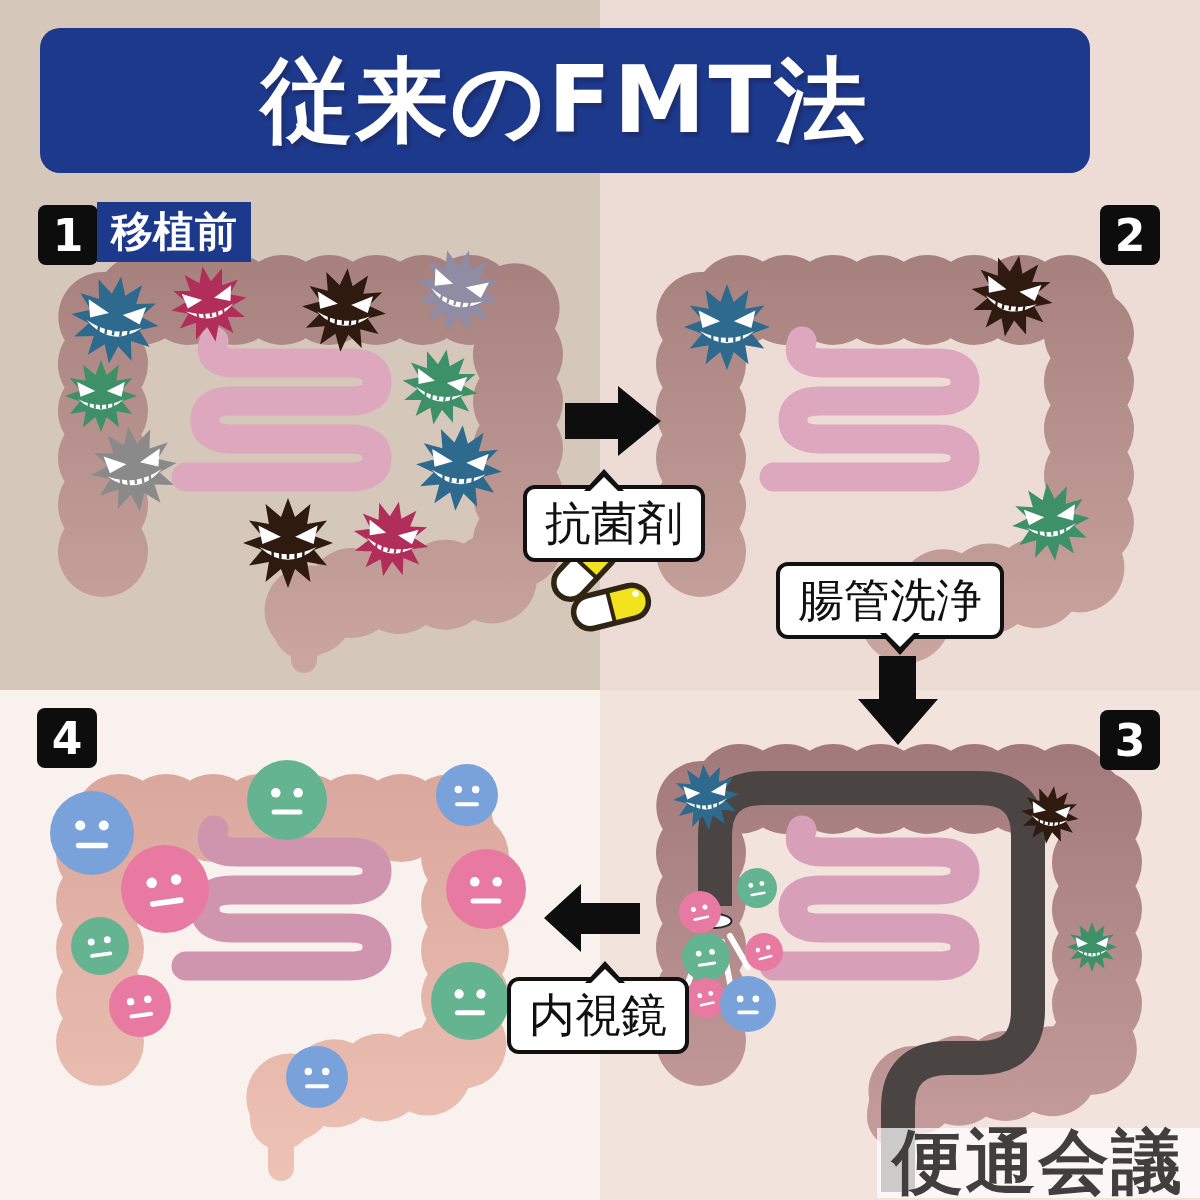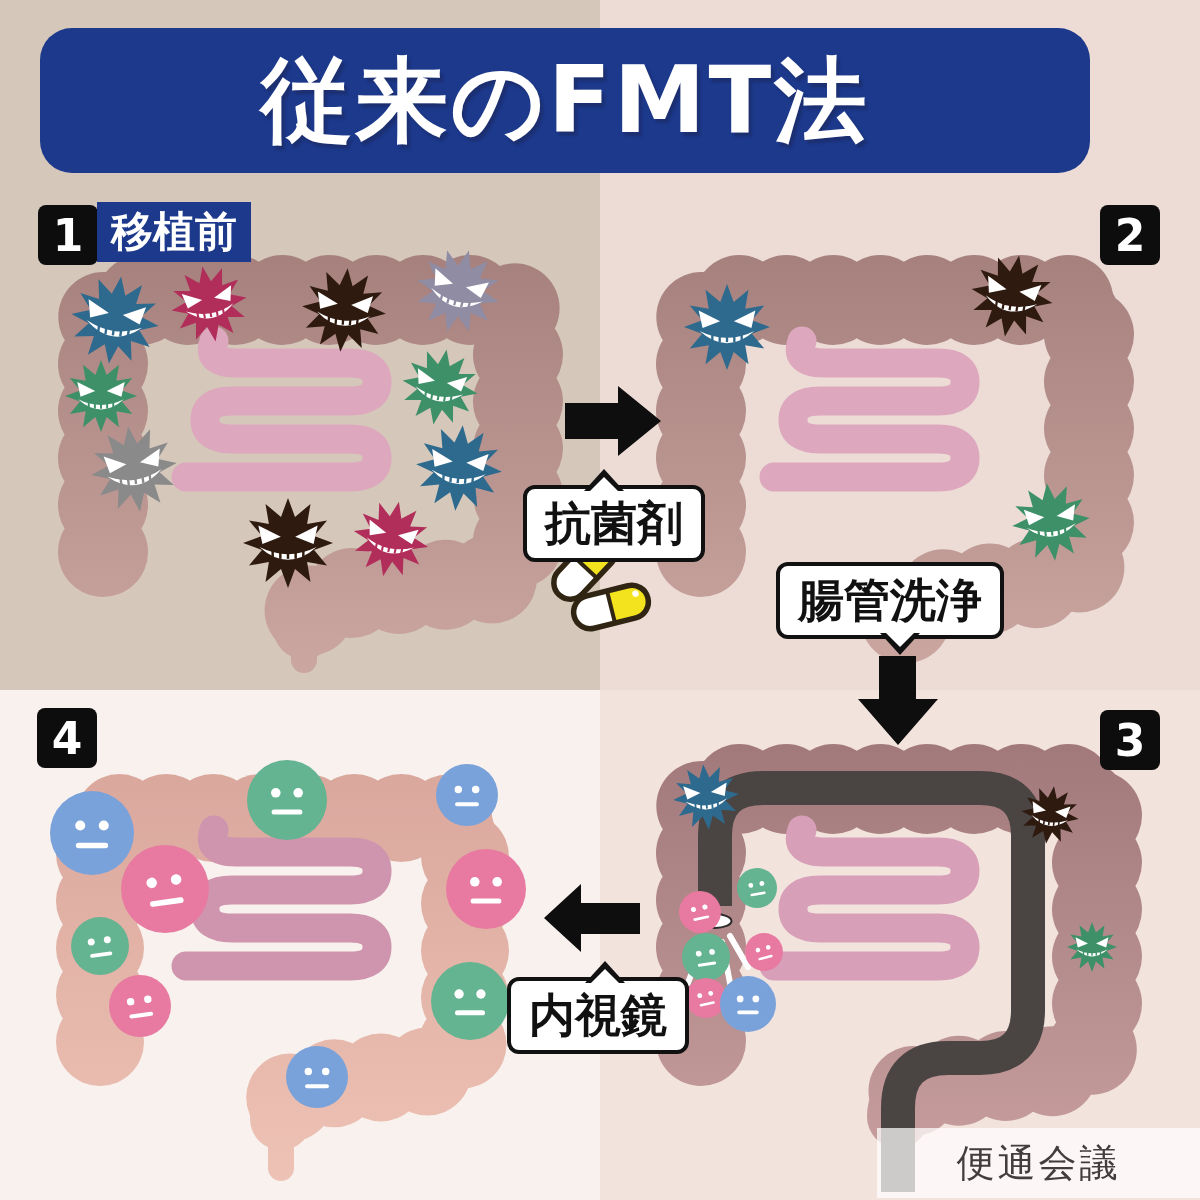--- a/index.html
+++ b/index.html
@@ -5,46 +5,46 @@
   html,body{margin:0;padding:0;}
   body{font-family:"DejaVu Sans","Liberation Sans",sans-serif;}
   #stage{position:relative;width:1200px;height:1200px;overflow:hidden;background:#d5c7ba;}
   .quad{position:absolute;width:600px;height:510px;}
   #quad-tl{left:0;top:0;height:690px;background:#d5c7ba;}
   #quad-tr{left:600px;top:0;height:690px;background:#ecdcd5;}
   #quad-bl{left:0;top:690px;background:#f8f1ed;}
   #quad-br{left:600px;top:690px;background:#f2e3dd;}
   #scene{position:absolute;left:0;top:0;z-index:2;}
   .overlay{position:absolute;z-index:4;}
-  .title-bar{left:40px;top:28px;width:1050px;height:145px;background:#1c398c;border-radius:32px;
+  .title-bar{left:40px;top:28px;width:1050px;height:145px;background:#1c398c;border-radius:20px;
     display:flex;align-items:center;justify-content:center;}
   .title-text{color:#fff;font-size:92px;font-weight:900;letter-spacing:3px;
     text-shadow:3px 4px 3px rgba(30,30,60,.35);white-space:nowrap;}
   .badge-num{width:60px;height:60px;background:#0d0d0d;color:#fff;border-radius:8px;
     display:flex;align-items:center;justify-content:center;font-size:44px;font-weight:900;}
   .badge-tag{background:#1c398c;color:#fff;border-radius:0;padding:6px 14px;
     font-size:42px;font-weight:900;line-height:1.15;white-space:nowrap;}
   #badge1{left:38px;top:205px;} #tag1{left:97px;top:202px;}
   #badge2{left:1100px;top:205px;}
   #badge3{left:1100px;top:710px;}
   #badge4{left:37px;top:708px;} #tag4{left:99px;top:708px;}
   .bubble{background:#fff;border:4px solid #111;border-radius:12px;color:#111;
-    padding:8px 18px;font-size:46px;font-weight:700;white-space:nowrap;line-height:1.15;}
+    padding:8px 18px;font-size:46px;font-weight:400;white-space:nowrap;line-height:1.15;}
   .bubble::before,.bubble::after{content:"";position:absolute;width:0;height:0;
     border-left:20px solid transparent;border-right:20px solid transparent;left:var(--tx);}
   .tail-up::before{top:-20px;border-bottom:22px solid #111;}
   .tail-up::after{top:-12px;border-bottom:20px solid #fff;}
   .tail-down::before{bottom:-20px;border-top:22px solid #111;}
   .tail-down::after{bottom:-12px;border-top:20px solid #fff;}
   #bubble-antibacterial{left:523px;top:485px;--tx:57px;}
   #bubble-lavage{left:776px;top:562px;--tx:100px;}
   #bubble-endoscope{left:507px;top:977px;--tx:74px;}
   .watermark{left:877px;top:1128px;width:323px;height:70px;background:rgba(255,255,255,.72);
     color:#413e3d;display:flex;align-items:center;justify-content:center;
-    font-size:38px;font-weight:400;letter-spacing:3px;z-index:5;}
+    font-size:70px;font-weight:700;letter-spacing:3px;z-index:5;}
 </style>
 </head>
 <body>
 
 <div id="stage">
   <div class="quad" id="quad-tl"></div>
   <div class="quad" id="quad-tr"></div>
   <div class="quad" id="quad-bl"></div>
   <div class="quad" id="quad-br"></div>
 

